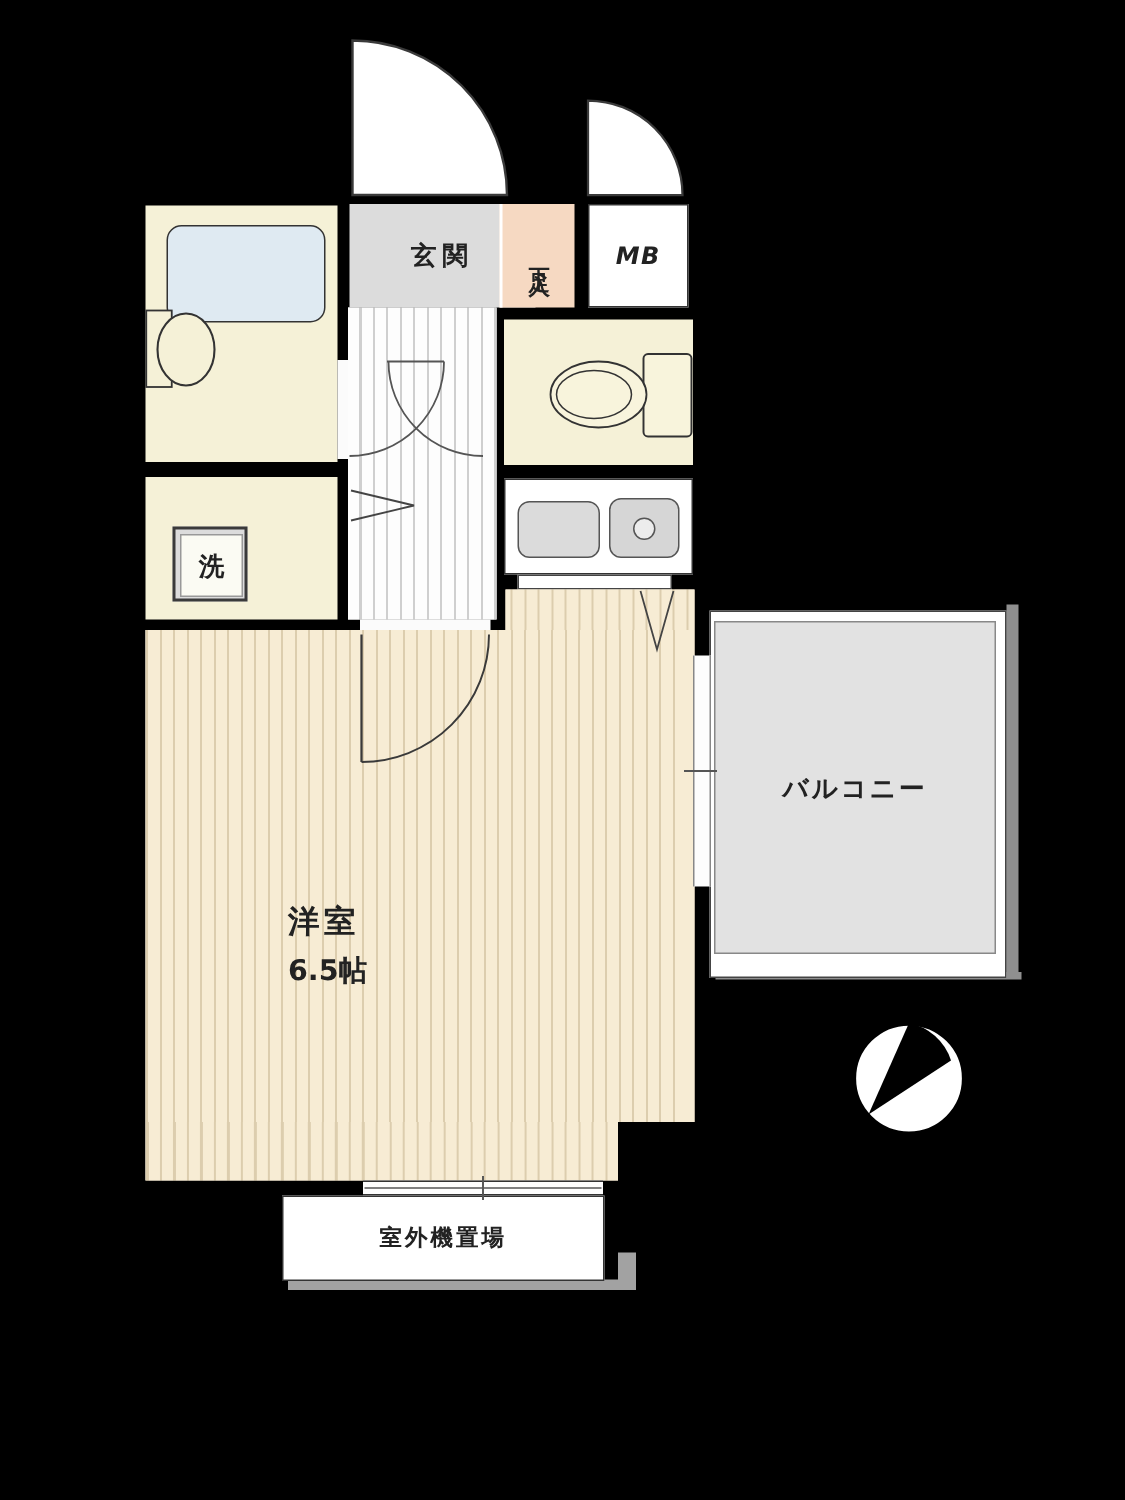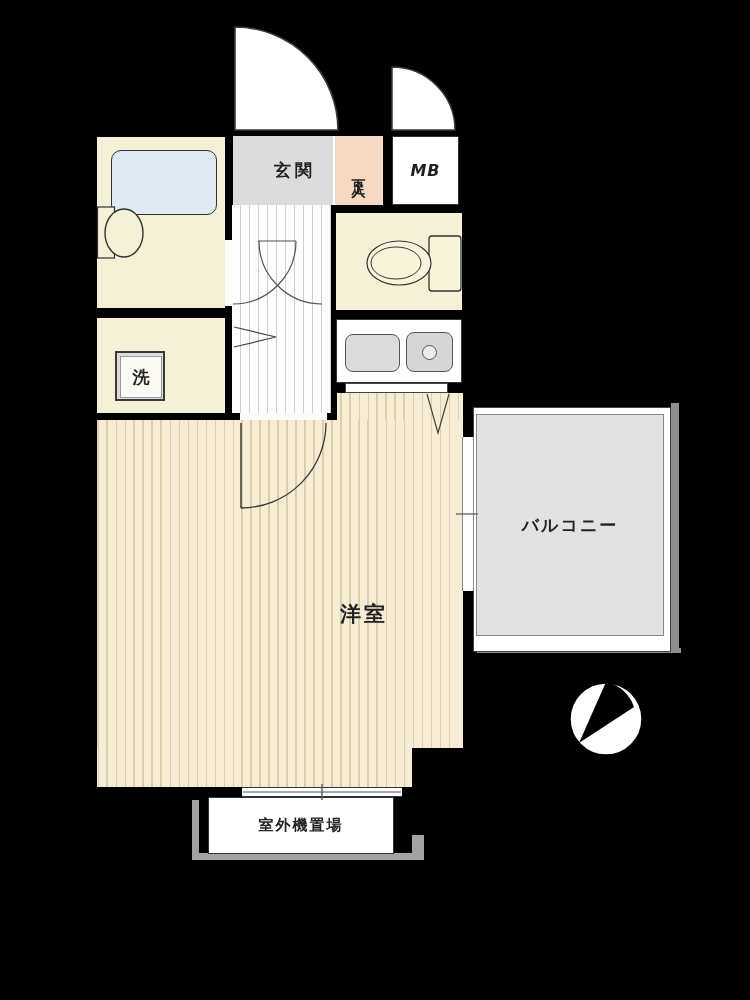--- a/index.html
+++ b/index.html
@@ -60,34 +60,35 @@
     <div class="abs" style="left:8px;top:14px;width:53px;height:36px;background:#dbdbdb;border:1.5px solid #555;border-radius:8px;"></div>
     <div class="abs flex" style="left:69px;top:12px;width:45px;height:38px;background:#d6d6d6;border:1.5px solid #555;border-radius:8px;">
       <div style="width:13px;height:13px;border:1.5px solid #555;border-radius:50%;background:#ececec;"></div>
     </div>
   </div>
   <div class="abs" style="left:345px;top:383px;width:103px;height:10px;background:#fff;border:1px solid #444;box-sizing:border-box;"></div>
 
   <div class="abs floor" style="left:337px;top:393px;width:126px;height:27px;background-color:#f7ecd4;background-position-x:-4px;"></div>
   <div class="abs floor" style="left:97px;top:420px;width:366px;height:328px;background-color:#f7ecd4;background-position-x:-7px;"></div>
   <div class="abs floor" style="left:97px;top:748px;width:315px;height:39px;background-color:#f7ecd4;background-position-x:-7px;"></div>
-  <div class="abs" style="left:208px;top:600px;width:180px;text-align:right;">
+  <div class="abs" style="left:192px;top:600px;width:180px;text-align:left;">
     <div class="lbl" style="font-size:21px;letter-spacing:3px;">洋室</div>
+    <div class="lbl" style="font-size:19px;margin-top:6px;">6.5帖</div>
   </div>
 
   <div class="abs" style="left:473px;top:407px;width:198px;height:245px;background:#fff;border:1px solid #444;box-sizing:border-box;">
     <div class="abs flex" style="left:2px;top:6px;width:186px;height:220px;background:#e2e2e2;border:1px solid #888;">
       <span class="lbl" style="font-size:17px;letter-spacing:2px;">バルコニー</span>
     </div>
   </div>
 
   <div class="abs" style="left:462px;top:437px;width:12px;height:154px;background:#fdfdfd;border-left:1px solid #888;border-right:1px solid #888;box-sizing:border-box;"></div>
 
   <div class="abs" style="left:242px;top:787px;width:160px;height:10px;background:#fdfdfd;border-top:1.5px solid #333;border-bottom:1.5px solid #333;box-sizing:border-box;"></div>
-  <div class="abs flex" style="left:208px;top:797px;width:186px;height:57px;background:#fff;border:1.5px solid #333;box-sizing:border-box;">
+  <div class="abs flex" style="left:188px;top:797px;width:215px;height:57px;background:#fff;border:1.5px solid #333;box-sizing:border-box;">
     <span class="lbl" style="font-size:15px;letter-spacing:2px;">室外機置場</span>
   </div>
 
   <svg width="750" height="1000" viewBox="0 0 750 1000">
 
     <path d="M 235 130 L 235 27 A 103 103 0 0 1 338 130 Z" fill="#ffffff" stroke="#3a3a3a" stroke-width="1.6"></path>
 
     <path d="M 392 130 L 392 67 A 63 63 0 0 1 455 130 Z" fill="#ffffff" stroke="#3a3a3a" stroke-width="1.5"></path>
 
     <line x1="258" y1="241" x2="296" y2="241" stroke="#555" stroke-width="1.2"></line>

